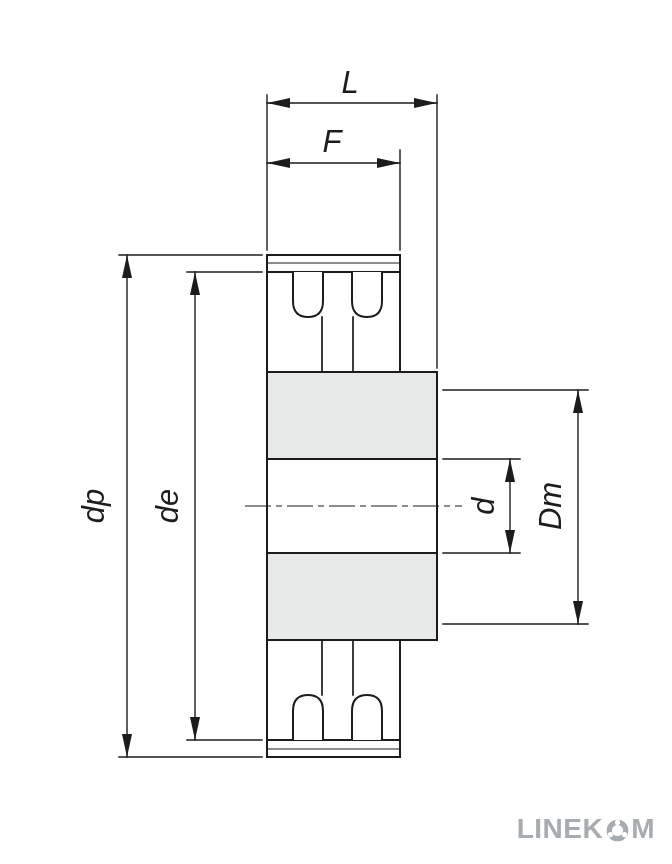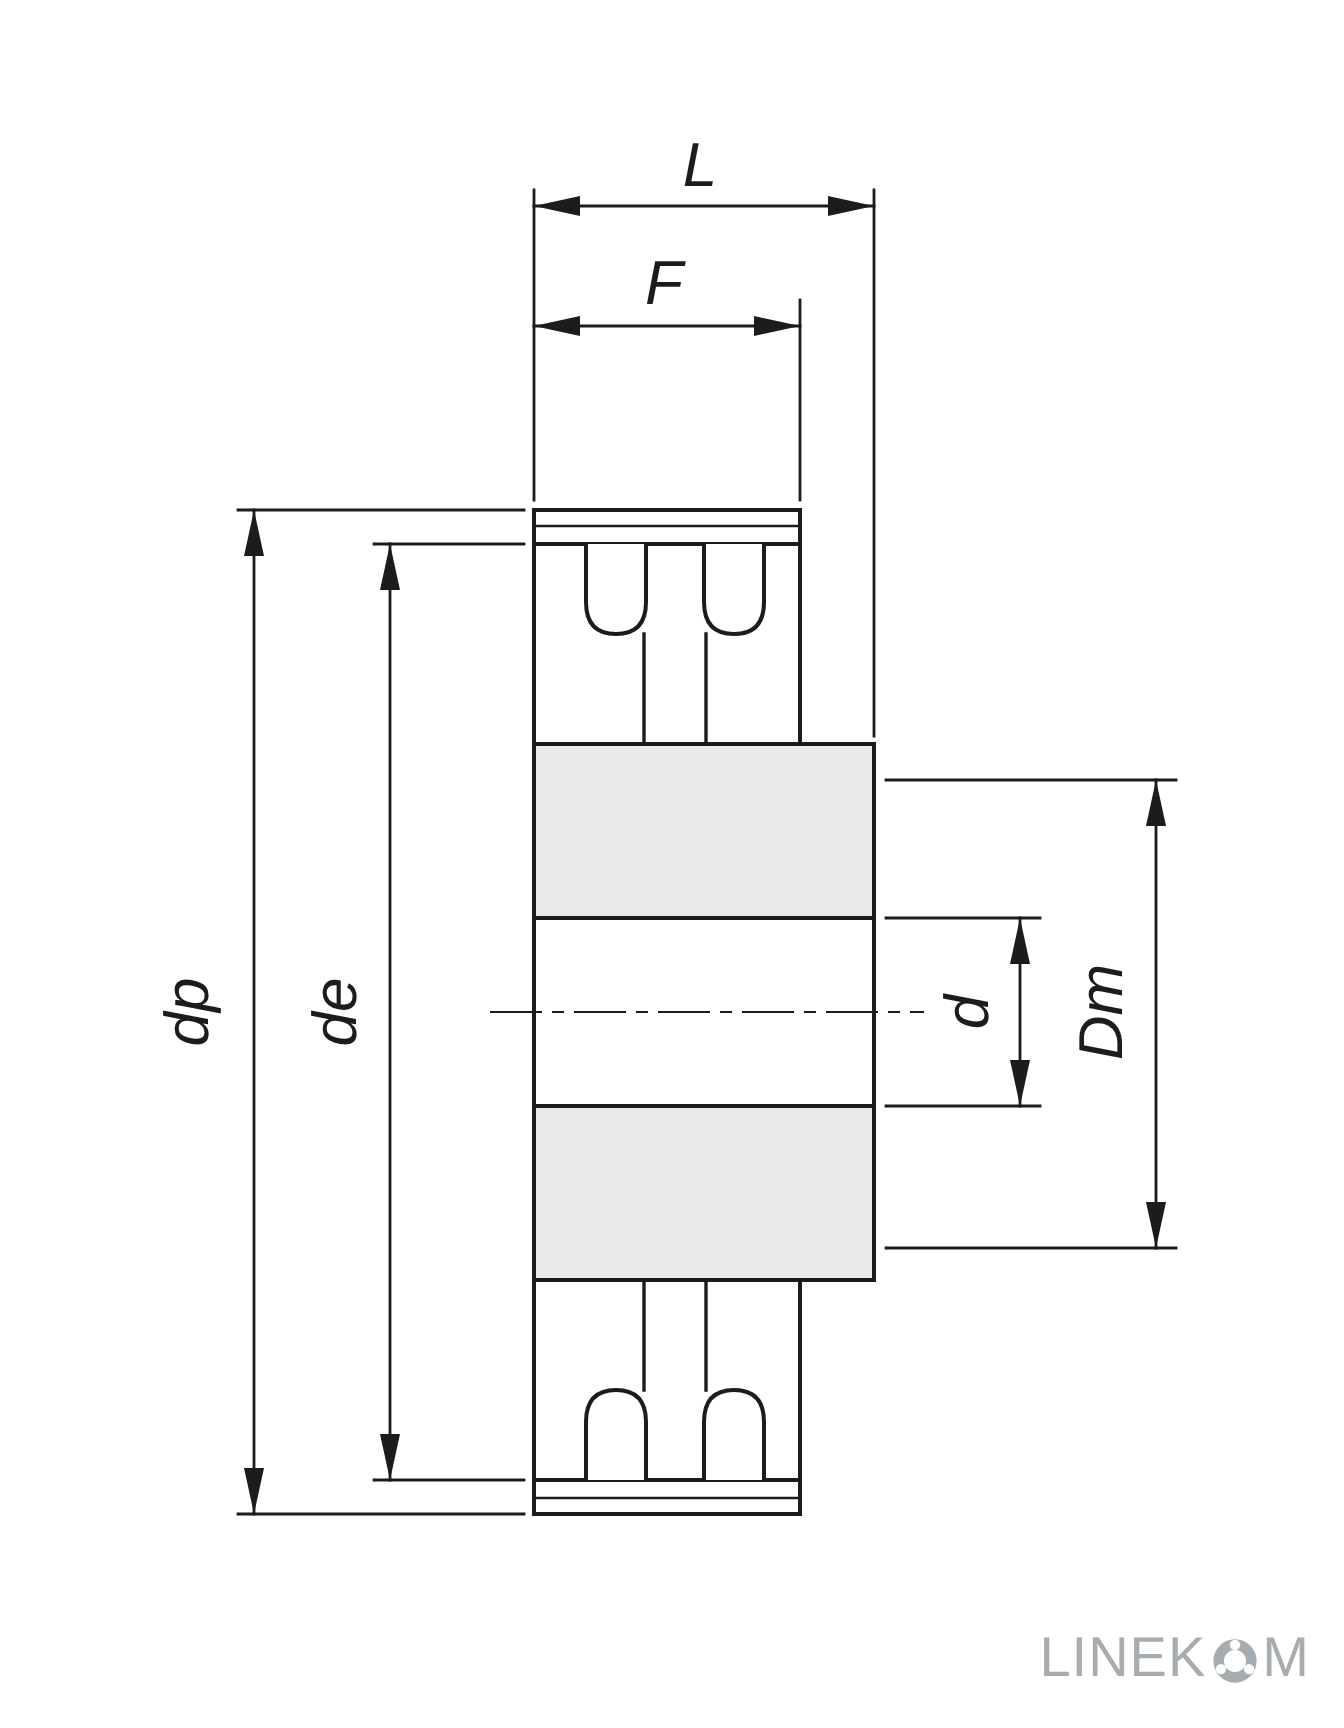--- a/index.html
+++ b/index.html
@@ -23,21 +23,21 @@
   }
   .logo {
     position: absolute;
     right: 17px;
     bottom: 19px;
     display: flex;
     align-items: center;
     gap: 1px;
     color: #a7acb0;
     font-family: "Liberation Sans", sans-serif;
-    font-weight: normal;
+    font-weight: bold;
     font-size: 28px;
     letter-spacing: 0.5px;
     user-select: none;
   }
   .logo-gear {
     display: block;
     margin: 2px 0 0 1px;
   }
 </style>
 </head>

